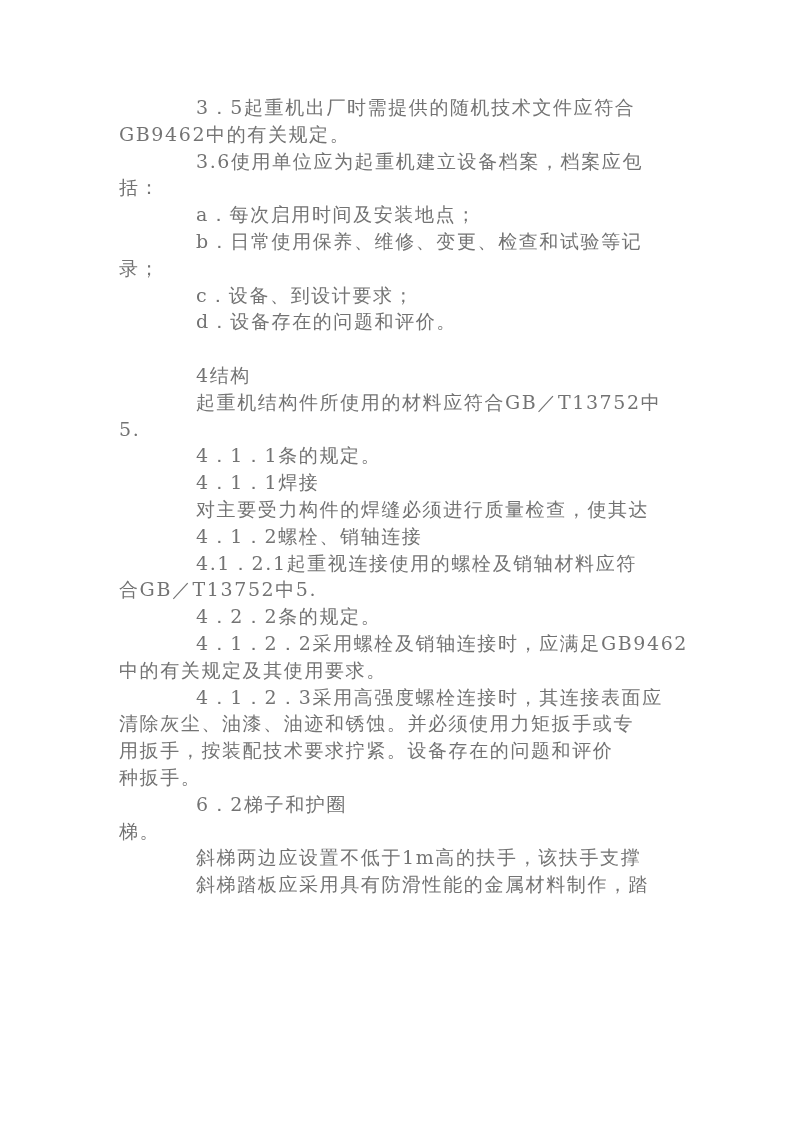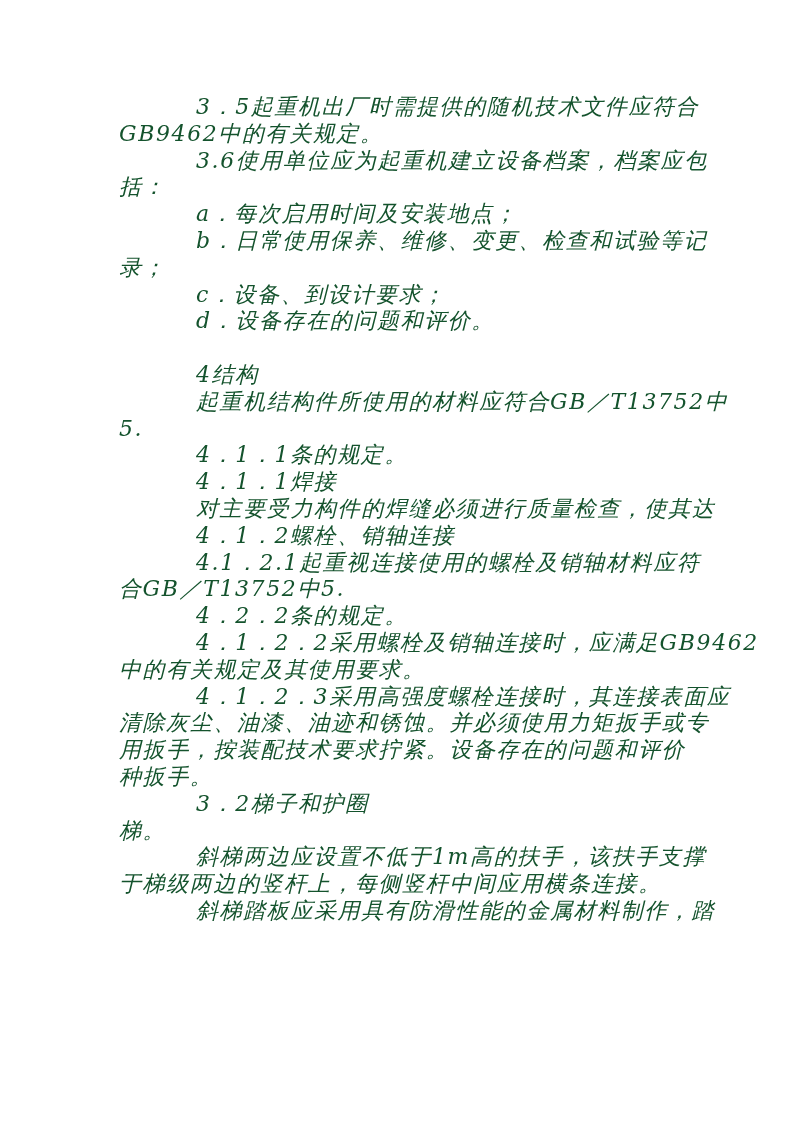--- a/index.html
+++ b/index.html
@@ -3,25 +3,24 @@
 <meta charset="utf-8">
 <style>
   html, body { margin: 0; padding: 0; background: #ffffff; }
   body { width: 793px; height: 1122px; position: relative; overflow: hidden; }
   .page {
     position: absolute;
     left: 119px;
     top: 94px;
     width: 540px;
     font-family: "DejaVu Serif", "Liberation Serif", serif;
-    font-size: 22px;
+    font-size: 19px;
     line-height: 26.8px;
-    color: #14532d;
+    color: #737373;
     letter-spacing: 1.6px;
-    font-style: italic;
   }
   .line { white-space: nowrap; height: 26.8px; overflow: visible; }
   .indent { padding-left: 77px; }
   .blank { height: 26.8px; }
 </style>
 </head>
 <body>
 
 <div class="page" id="page">
   <div class="line indent">3．5起重机出厂时需提供的随机技术文件应符合</div>
@@ -43,18 +42,17 @@
   <div class="line indent">4．1．2螺栓、销轴连接</div>
   <div class="line indent">4.1．2.1起重视连接使用的螺栓及销轴材料应符</div>
   <div class="line">合GB／T13752中5.</div>
   <div class="line indent">4．2．2条的规定。</div>
   <div class="line indent">4．1．2．2采用螺栓及销轴连接时，应满足GB9462</div>
   <div class="line">中的有关规定及其使用要求。</div>
   <div class="line indent">4．1．2．3采用高强度螺栓连接时，其连接表面应</div>
   <div class="line">清除灰尘、油漆、油迹和锈蚀。并必须使用力矩扳手或专</div>
   <div class="line">用扳手，按装配技术要求拧紧。设备存在的问题和评价</div>
   <div class="line">种扳手。</div>
-  <div class="line indent">3．2梯子和护圈</div>
+  <div class="line indent">6．2梯子和护圈</div>
   <div class="line">梯。</div>
   <div class="line indent">斜梯两边应设置不低于1m高的扶手，该扶手支撑</div>
-  <div class="line">于梯级两边的竖杆上，每侧竖杆中间应用横条连接。</div>
   <div class="line indent">斜梯踏板应采用具有防滑性能的金属材料制作，踏</div>
 </div>
 
 </body></html>

